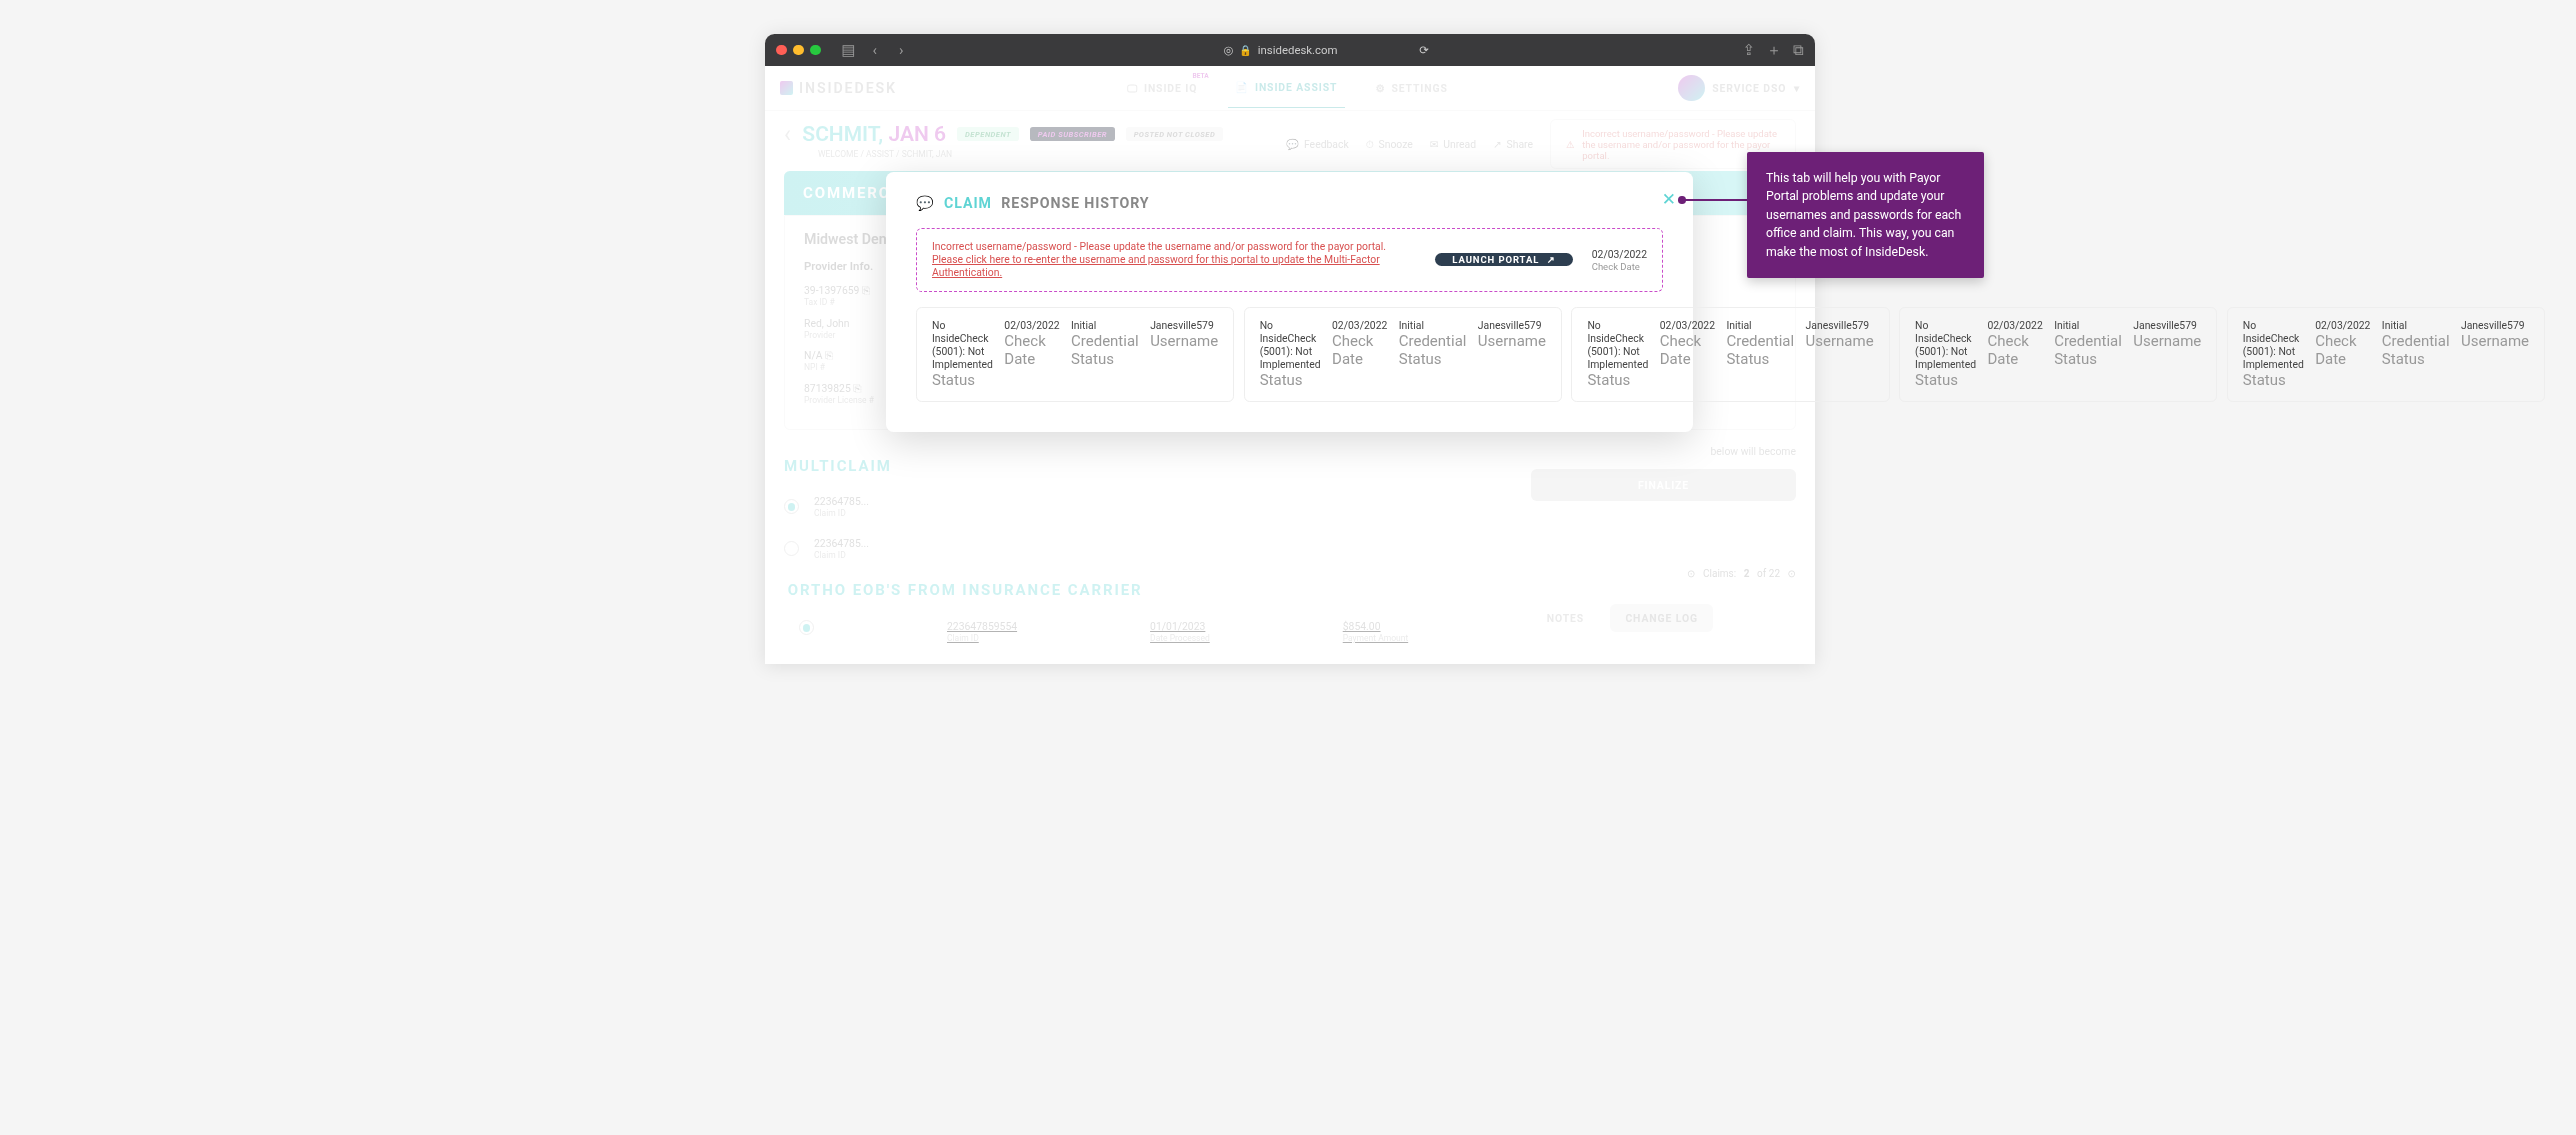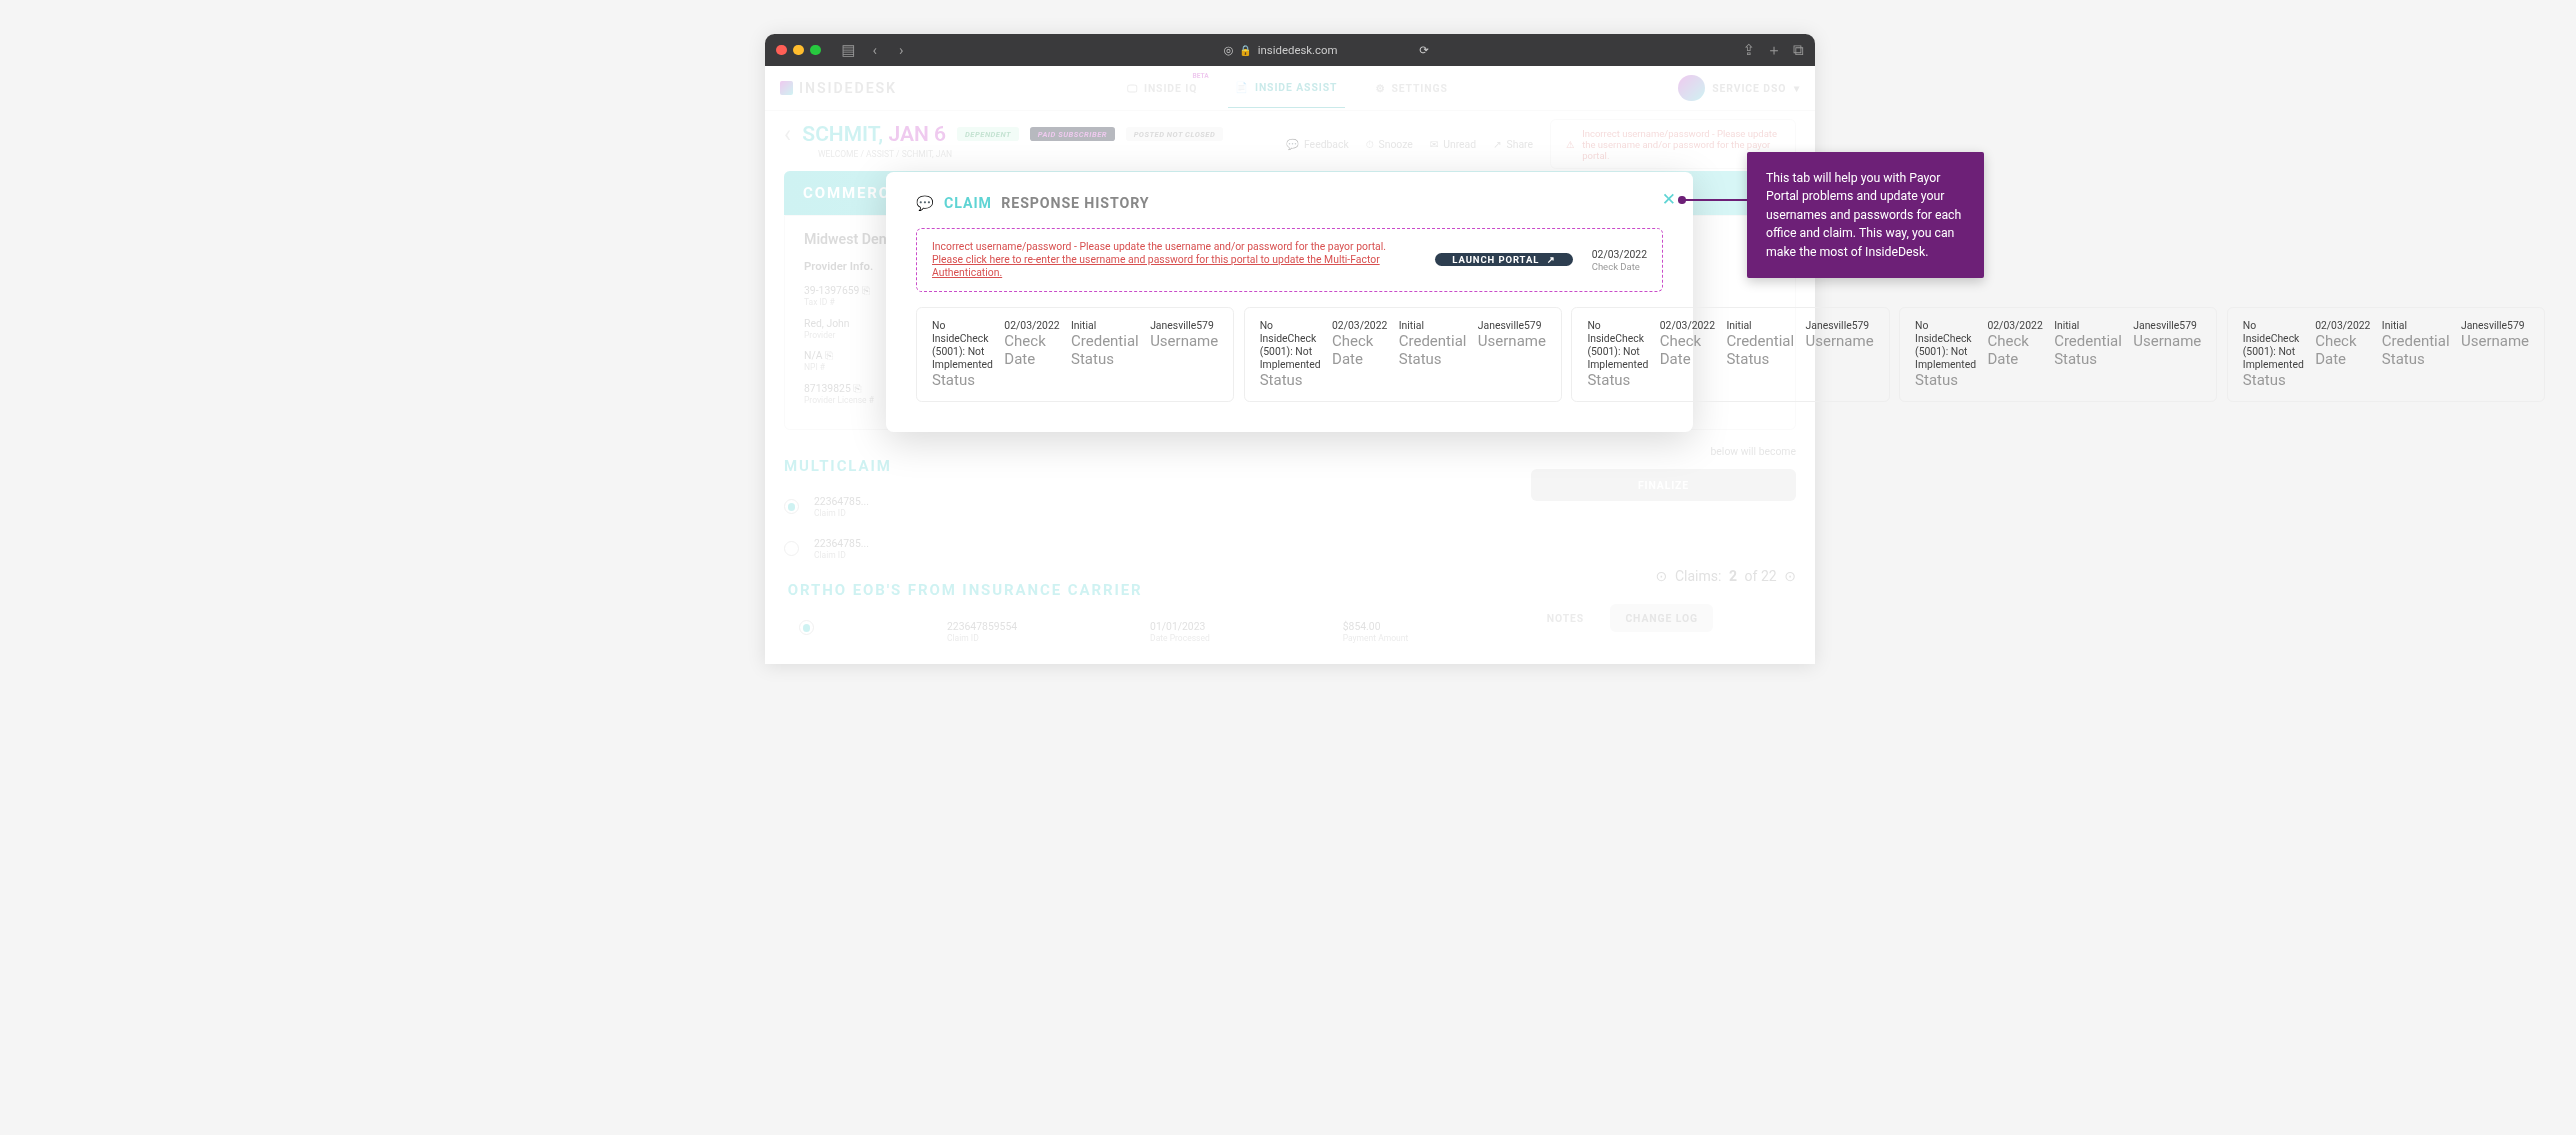--- a/index.html
+++ b/index.html
@@ -52,27 +52,27 @@
 .stackrow { margin-bottom: 9.5px; }
 .stackrow .val { font-size: 10.4px; color: #999; }
 .stackrow .lbl { font-size: 8.5px; color: #bbb; }
 
 .multi-title { color: #5fd4d4; font-size: 15px; font-weight: 700; letter-spacing: 1.9px; padding: 11.4px 0; }
 .claim-row { display: flex; align-items: center; gap: 15px; padding: 9.5px 0; }
 .radio { width: 15px; height: 15px; border: 1.9px solid #ccc; border-radius: 50%; display:flex; align-items:center; justify-content:center; }
 .radio.on::after { content: ''; width: 7.6px; height: 7.6px; background: #5fd4d4; border-radius: 50%; }
 
 .ortho-title { color: #5fd4d4; font-size: 15px; font-weight: 700; letter-spacing: 1.9px; padding: 11.4px 3.8px; }
-.ortho-row { display: flex; gap: 133px; padding: 9.5px 15px; }
+.ortho-row { display: flex; gap: 133px; padding: 9.5px 15px; text-decoration: underline; }
 
 .right-panel { position: absolute; right: 19px; top: 379px; width: 265px; }
 .note-box { font-size: 10.4px; color: #aaa; text-align: right; margin-bottom: 11.4px; }
 .finalize-btn { width: 100%; background: #ddd; color: #fff; border: none; border-radius: 5.7px; padding: 9.5px; font-size: 10.4px; font-weight: 700; letter-spacing: 0.9px; }
 
-.claims-nav { position: absolute; right: 19px; top: 502px; display: flex; align-items: center; gap: 7.6px; font-size: 14px; color: #999; }
+.claims-nav { position: absolute; right: 19px; top: 502px; display: flex; align-items: center; gap: 7.6px; font-size: 10px; color: #999; }
 .notes-changelog { position: absolute; right: 102px; top: 538px; display: flex; gap: 11.4px; }
 .notes-btn { font-size: 10.4px; font-weight: 700; color: #bbb; letter-spacing: 0.9px; padding: 7.6px 15px; }
 .changelog-btn { font-size: 10.4px; font-weight: 700; color: #aaa; background: #eee; letter-spacing: 0.9px; padding: 7.6px 15px; border-radius: 5.7px; }
 
 
 .overlay { position: absolute; inset: 0; background: rgba(255,255,255,0.7); }
 .modal { position: absolute; left: 121px; top: 106px; width: 807px; background: #fff; border-radius: 7.6px; box-shadow: 0 9.5px 38px rgba(0,0,0,.15); padding: 23px 30px 30px; }
 .modal-title { display: flex; align-items: center; gap: 9.5px; font-size: 14.2px; font-weight: 700; letter-spacing: 0.9px; }
 .modal-title .t1 { color: #5fd4d4; }
 .modal-title .t2 { color: #888; }

